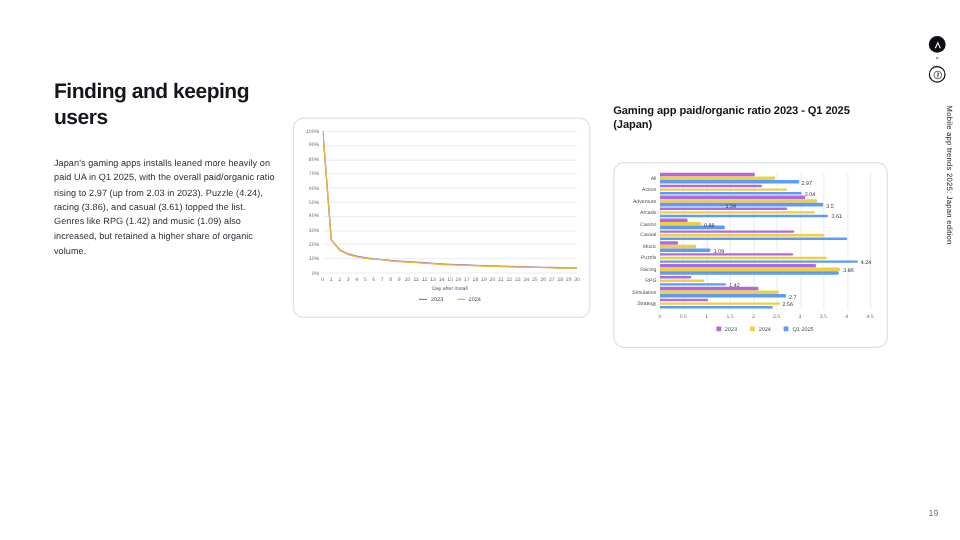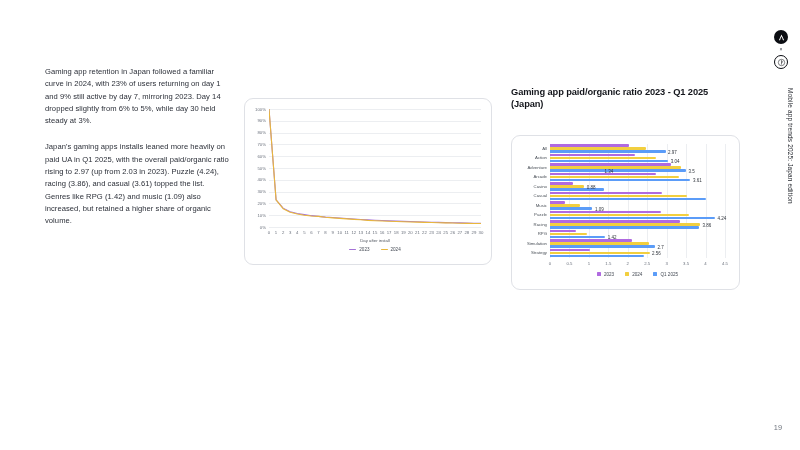--- a/index.html
+++ b/index.html
@@ -80,21 +80,21 @@
   .logo-x { font-size:5px; color:#3c4049; line-height:1; }
   #page-num {
     position:absolute; right:18px; bottom:18px;
     font-size:7.4px; color:#70767f;
   }
 </style>
 </head>
 <body>
 
 <div id="left-col">
-  <p class="body-para">Gaming app retention in Japan followed a familiar curve in 2024, with 23% of users returning on day 1 and 9% still active by day 7, mirroring 2023. Day 14 dropped slightly from 6% to 5%, while day 30 held steady at 3%.</p>
+  <h1 id="page-title">Finding and keeping users</h1>
   <p class="body-para">Japan's gaming apps installs leaned more heavily on paid UA in Q1 2025, with the overall paid/organic ratio rising to 2.97 (up from 2.03 in 2023). Puzzle (4.24), racing (3.86), and casual (3.61) topped the list. Genres like RPG (1.42) and music (1.09) also increased, but retained a higher share of organic volume.</p>
 </div>
 
 <div id="line-panel">
   <div id="line-card" class="chart-card">
     <div id="line-plot" class="plot" style="left: 24px; top: 10px; width: 212px; height: 118px;">
         <div class="gridline" style="left: 0px; top: 118px; width: 212px; height: 0.6px;"></div>
         <div class="axis-lbl" style="left: -21px; top: 115.6px; width: 18px; text-align: right;">0%</div>
         <div class="gridline" style="left: 0px; top: 106.2px; width: 212px; height: 0.6px;"></div>
         <div class="axis-lbl" style="left: -21px; top: 103.8px; width: 18px; text-align: right;">10%</div>

